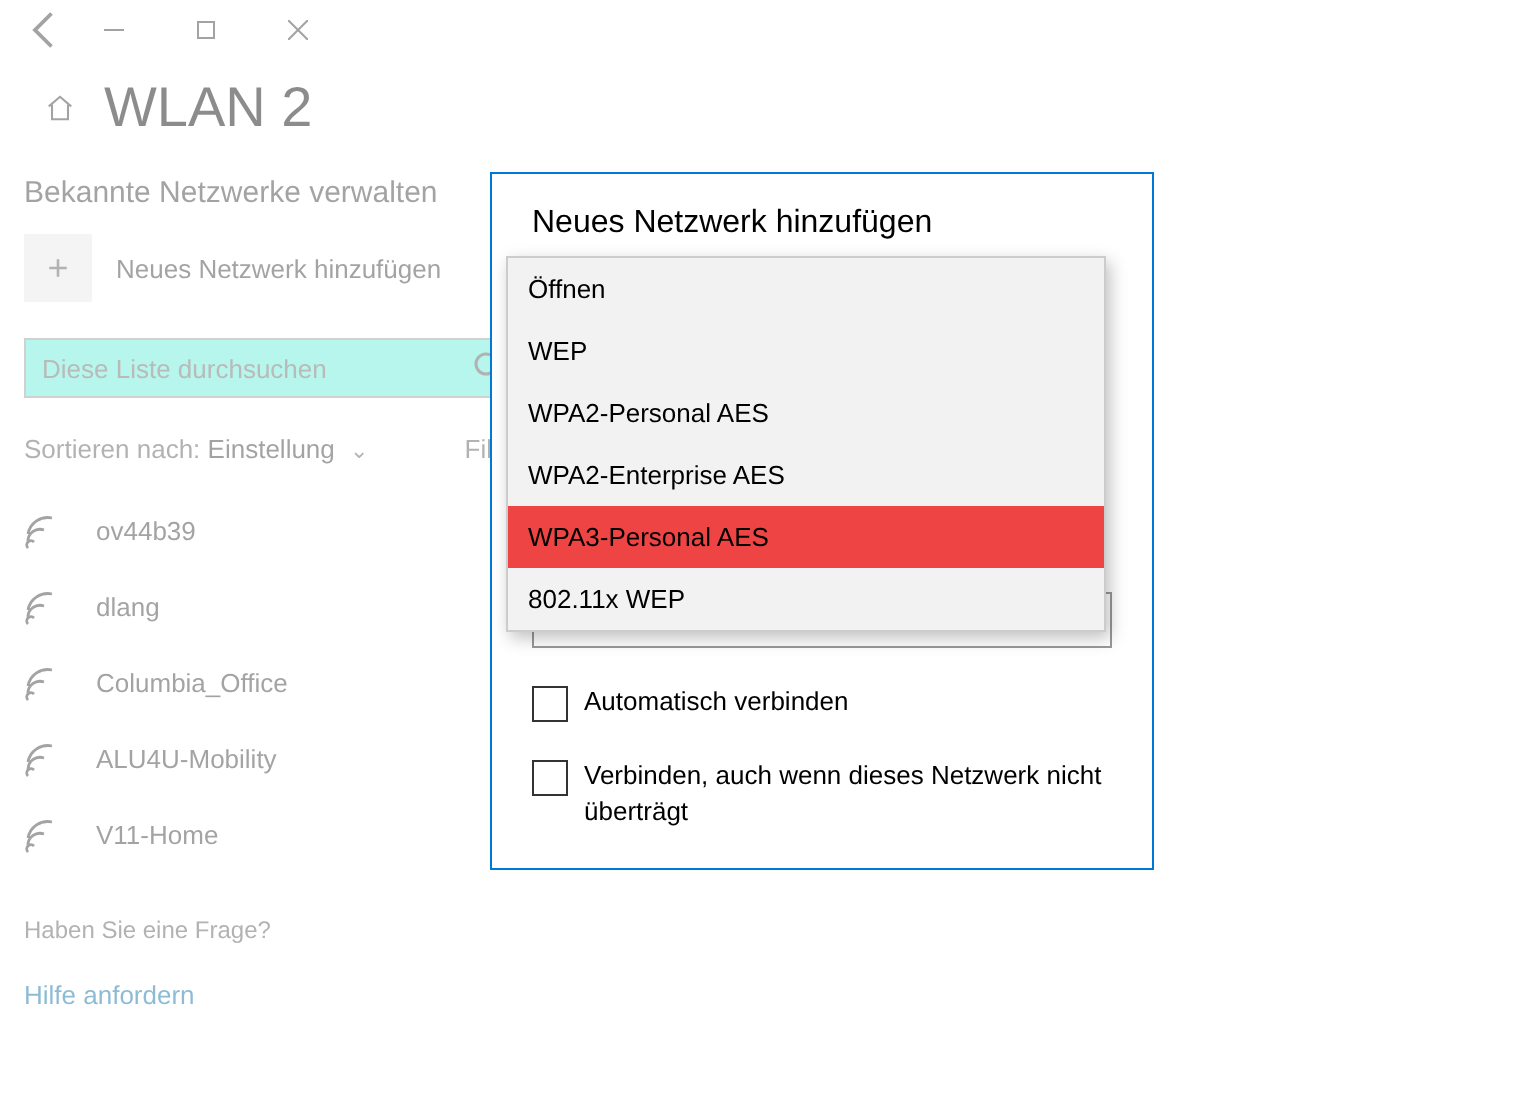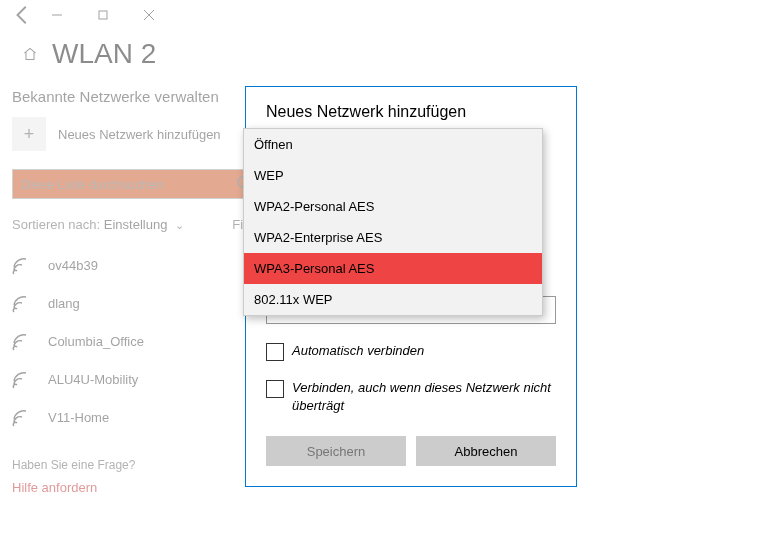--- a/index.html
+++ b/index.html
@@ -20,59 +20,59 @@
   .page-title { font-size: 28px; font-weight: 300; margin-left: 12px; color:#000; }
 
   
   .content { padding: 0 12px; }
   .section-title { font-size: 15px; color: #333; padding-bottom: 12px; }
   .add-row { display:flex; align-items:center; gap:12px; padding-bottom: 18px; }
   .plus-box { width: 34px; height: 34px; background: #e6e6e6; display:flex; align-items:center; justify-content:center; color:#555; font-size: 18px; font-weight: 300; }
   .add-label { font-size: 13px; color:#333; }
 
   .search-wrap { position: relative; width: 246px; margin-bottom: 18px; }
-  .search-input { width: 100%; height: 30px; border: 1px solid #999; background: #c2410c; padding: 0 28px 0 8px; font-size: 13px; outline:none; }
+  .search-input { width: 100%; height: 30px; border: 1px solid #999; background: #5eead4; padding: 0 28px 0 8px; font-size: 13px; outline:none; }
   .search-input::placeholder { color:#666; }
   .search-icon { position:absolute; right:6px; top:6px; width:16px; height:16px; }
   .search-icon svg { width:16px; height:16px; stroke:#555; fill:none; stroke-width:1.5; }
 
   .list-options { display:flex; gap: 48px; font-size: 13px; color:#555; padding-bottom: 14px; }
   .sort-value { color:#333; }
   .chev { font-size: 11px; margin-left: 4px; }
 
   .net-list { display:flex; flex-direction:column; gap: 0px; }
   .net-item { display:flex; align-items:center; gap: 16px; height: 38px; }
   .wifi-icon { width:20px; height:20px; display:flex; align-items:flex-end; justify-content:center; }
   .wifi-icon svg { width:20px; height:20px; stroke:#333; fill:none; stroke-width:1.4; }
   .net-name { font-size: 13px; color:#333; }
 
   .question { font-size: 12px; color:#555; margin-top: 22px; }
-  .help-link { font-size: 13px; color:#b91c1c; margin-top: 8px; display:block; }
+  .help-link { font-size: 13px; color:#0369a1; margin-top: 18px; display:block; }
 
   
   .dim { position:absolute; inset:0; background: rgba(255,255,255,0.55); pointer-events:none; }
 
   
   .dialog { position: absolute; left: 245px; top: 86px; width: 332px; background:#fff; border: 1px solid #0078d4; padding: 16px 20px 20px 20px; z-index: 10; box-shadow: 0 0 0 0; }
   .dlg-title { font-size: 16px; font-weight: 400; color:#000; padding-bottom: 10px; }
 
   .field-label { font-size: 13px; color:#333; padding-top:6px; padding-bottom:4px; }
   .txt-input { width: 100%; height: 28px; border: 1px solid #999; background: #fff; padding: 0 6px; font-size: 13px; }
 
   .chk-row { display:flex; align-items:flex-start; gap: 8px; margin-top: 18px; font-size: 13px; }
   .chk { width: 18px; height: 18px; border: 1.5px solid #333; flex-shrink:0; margin-top:1px; }
-  .chk-label { flex:1; line-height:1.35;font-style:italic; }
+  .chk-label { flex:1; line-height:1.35; }
 
   .dlg-btns { display:flex; gap: 10px; margin-top: 22px; }
   .dlg-btn { flex:1; height: 30px; background: #ccc; border:none; font-size:13px; }
   .dlg-btn.save { color:#777; }
   .dlg-btn.cancel { color:#000; }
 
   
-  .dropdown { position:absolute; left: 243px; top: 128px; width: 300px; background:#f2f2f2; border:1px solid #ccc; z-index:20; box-shadow: 2px 3px 8px rgba(0,0,0,0.25); }
+  .dropdown { position:absolute; left: 253px; top: 128px; width: 300px; background:#f2f2f2; border:1px solid #ccc; z-index:20; box-shadow: 2px 3px 8px rgba(0,0,0,0.25); }
   .dd-item { padding: 8px 10px; font-size: 13px; color:#000; }
   .dd-item.sel { background: #ef4444; }
 
   .hidden-under { height: 146px; } 
 </style>
 </head>
 <body>
 
 <div class="titlebar">
   <div class="back">
@@ -198,24 +198,20 @@
   <div class="chk-row">
     <div class="chk"></div>
     <div class="chk-label">Automatisch verbinden</div>
   </div>
 
   <div class="chk-row">
     <div class="chk"></div>
     <div class="chk-label">Verbinden, auch wenn dieses Netzwerk nicht überträgt</div>
   </div>
 
-  <div class="dlg-btns">
-    <button class="dlg-btn save">Speichern</button>
-    <button class="dlg-btn cancel">Abbrechen</button>
-  </div>
 </div>
 
 <div class="dropdown">
   <div class="dd-item">Öffnen</div>
   <div class="dd-item">WEP</div>
   <div class="dd-item">WPA2-Personal AES</div>
   <div class="dd-item">WPA2-Enterprise AES</div>
   <div class="dd-item sel">WPA3-Personal AES</div>
   <div class="dd-item">802.11x WEP</div>
 </div>

